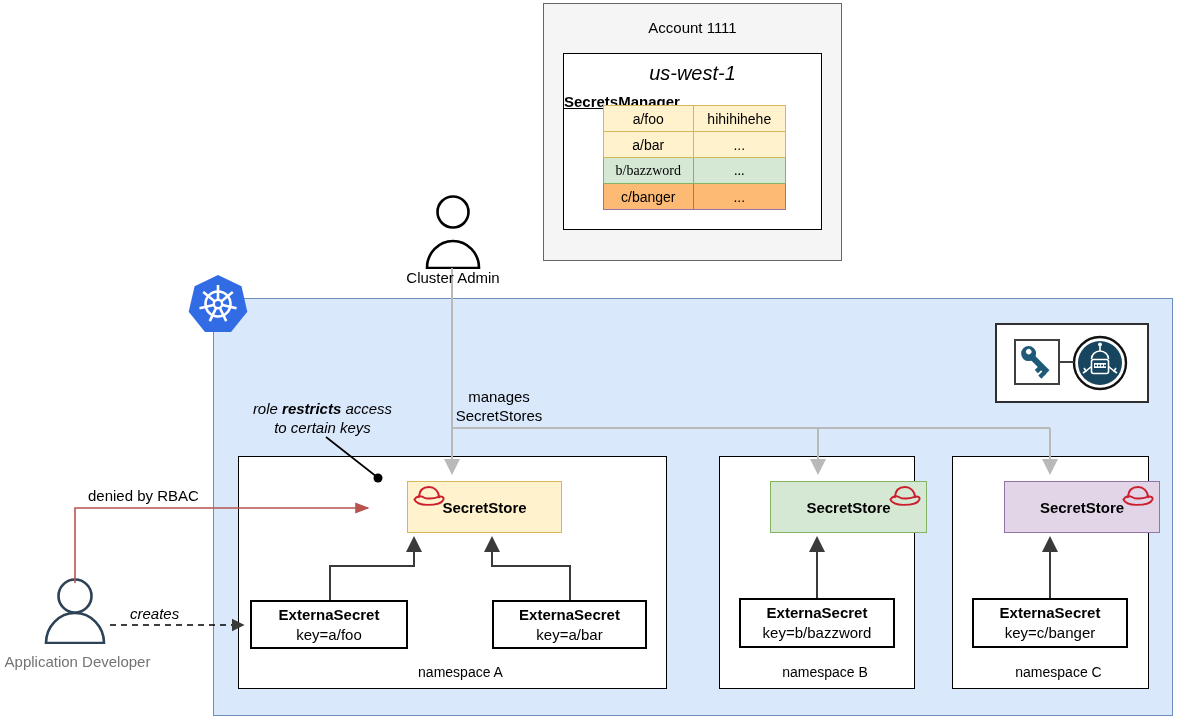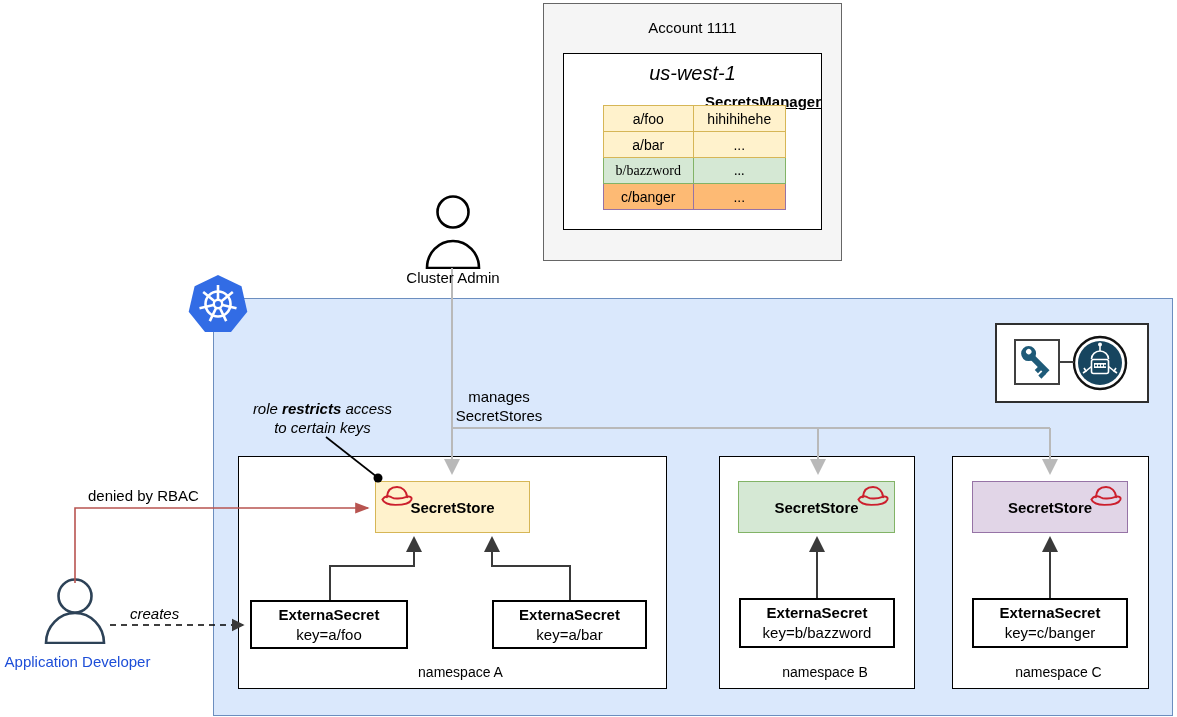--- a/index.html
+++ b/index.html
@@ -7,46 +7,46 @@
   #canvas{position:relative;width:1177px;height:717px;background:#fff;overflow:hidden;}
   .abs{position:absolute;}
   .box{position:absolute;box-sizing:border-box;}
   .center-text{display:flex;align-items:center;justify-content:center;text-align:center;}
 
   
   .account-box{background:#f5f5f5;border:1px solid #666;}
   .account-title{width:100%;text-align:center;font-size:15px;padding-top:15px;}
   .region-box{background:#fff;border:1px solid #000;}
   .region-title{width:100%;text-align:center;font-size:20px;font-style:italic;padding-top:8px;}
-  .service-title{width:100%;text-align:right;font-size:15px;font-weight:bold;padding-top:8px;text-decoration:underline;}
+  .service-title{width:100%;text-align:left;font-size:15px;font-weight:bold;padding-top:8px;text-decoration:underline;}
   .sm-table{position:absolute;left:603px;top:105px;width:183px;border-collapse:collapse;font-size:14px;}
   .sm-table td{height:26px;text-align:center;padding:0;box-sizing:border-box;}
   .sm-table td.c1{width:90px;}
   .sm-table td.c2{width:93px;}
   tr.row-yellow td{background:#fff2cc;border:1px solid #d6b656;}
   tr.row-green td{background:#d5e8d4;border:1px solid #82b366;font-family:Liberation Serif, serif;}
   tr.row-purple td{background:#fdba74;border:1px solid #9673a6;}
 
   
   .cluster-box{background:#dae8fc;border:1px solid #6c8ebf;}
   .ns-box{background:#fff;border:1.5px solid #000;}
   .ns-label{position:absolute;bottom:8px;left:8px;width:100%;text-align:center;font-size:14px;}
-  .store{border:1px solid;font-weight:bold;font-size:15px;}
+  .store{border:1px solid;font-weight:bold;font-size:15px;margin-left:32px;}
   .store-yellow{background:#fff2cc;border-color:#d6b656;}
   .store-green{background:#d5e8d4;border-color:#82b366;}
   .store-purple{background:#e1d5e7;border-color:#9673a6;}
   .es-box{background:#fff;border:2px solid #000;font-size:15px;flex-direction:column;line-height:20px;}
   .es-title{font-weight:bold;}
 
   
   .lbl{position:absolute;font-size:15px;line-height:19px;}
   .lbl-center{text-align:center;}
   .italic{font-style:italic;}
   .actor-label{font-size:15px;text-align:center;}
-  .dev-color{color:#1d4ed8;}
+  .dev-color{color:#737373;}
 
   
   .icon-group{background:#fff;border:2px solid #2f2f2f;}
   .key-square{background:#fff;border:2px solid #404040;}
 
   svg{display:block;}
   .overlay{position:absolute;left:0;top:0;z-index:10;pointer-events:none;}
   .toplbl{z-index:11;}
 </style>
 </head>

